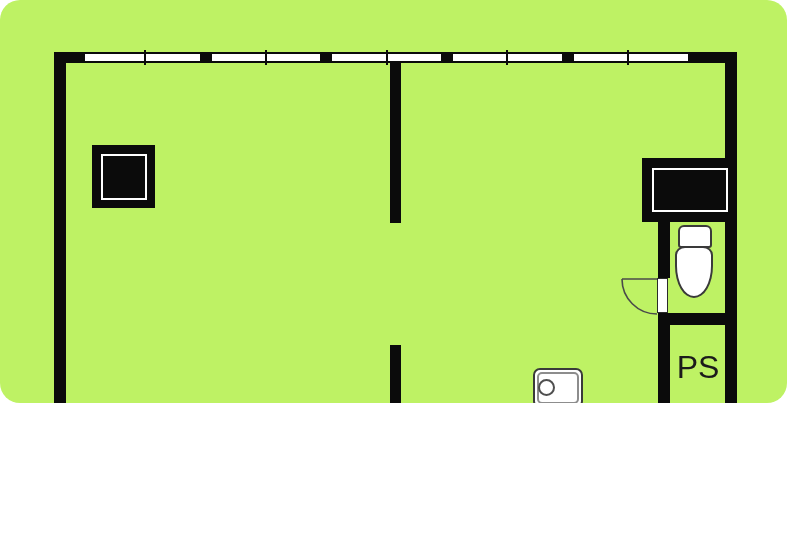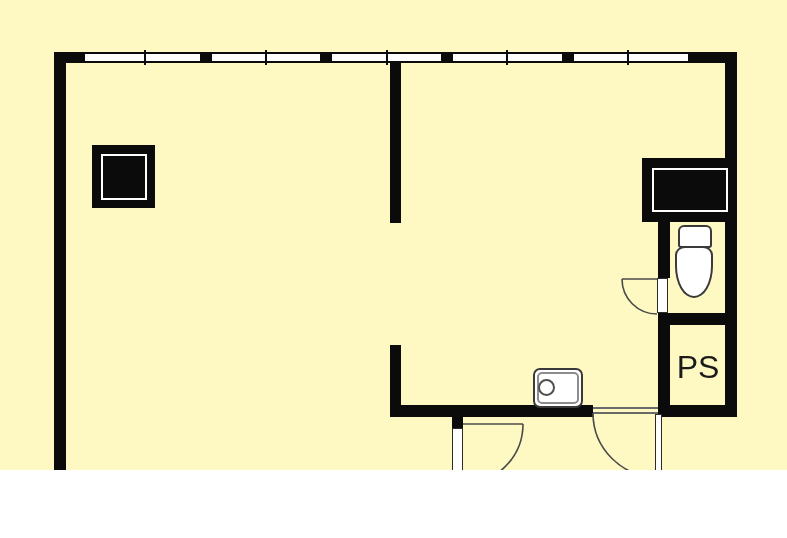--- a/index.html
+++ b/index.html
@@ -1,17 +1,17 @@
 <!DOCTYPE html>
 <html><head>
 <meta charset="utf-8">
 <style>
   html,body{margin:0;padding:0;background:#ffffff;}
-  #canvas{position:relative;width:787px;height:470px;background:#fef9c3;overflow:hidden;
-          font-family:"Liberation Sans",sans-serif;}
+  #canvas{position:relative;width:787px;height:403px;background:#bef264;overflow:hidden;
+          font-family:"Liberation Sans",sans-serif;border-radius:20px;}
   .abs{position:absolute;box-sizing:border-box;}
   .wall{background:#0b0b0b;}
   .window-band{background:#ffffff;border-top:2px solid #0b0b0b;border-bottom:2px solid #0b0b0b;}
   .window-mullion{background:#0b0b0b;}
   .window-tick{background:#0b0b0b;}
   .shaft{background:#0b0b0b;}
   .shaft-inset{position:absolute;box-sizing:border-box;border:2px solid #ffffff;background:transparent;}
   .door-leaf{background:#ffffff;border:1.5px solid #2b2b2b;}
   .gap-line{background:#6a6a6a;}
   .toilet-tank{background:#ffffff;border:2px solid #3a3a3a;border-radius:6px 6px 3px 3px;}

